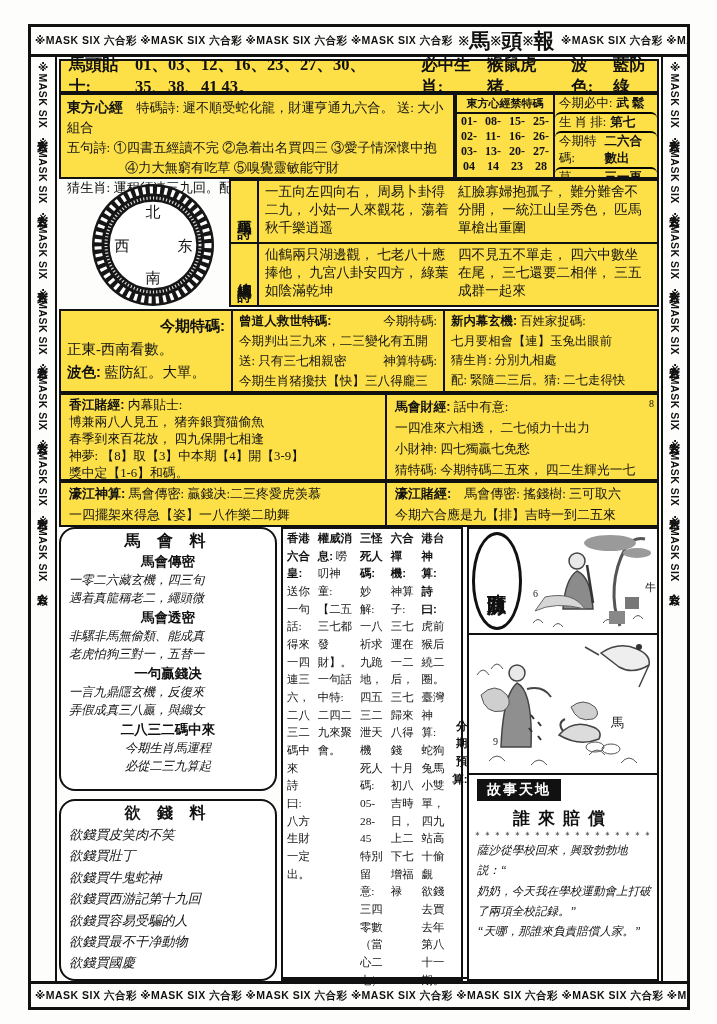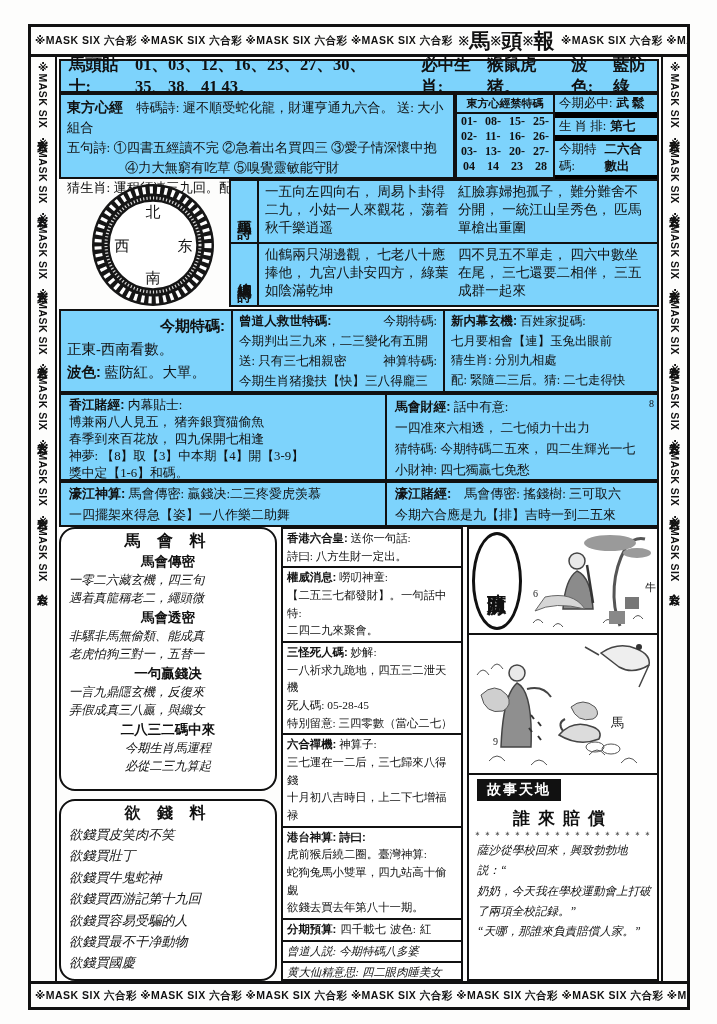--- a/index.html
+++ b/index.html
@@ -13,35 +13,35 @@
   .bottomStrip{position:absolute;left:0;bottom:0;right:0;height:26px;border-top:3px solid #111;
             display:flex;align-items:center;padding:0 4px;box-sizing:border-box;}
   .sideStrip{position:absolute;top:30px;bottom:26px;width:26px;box-sizing:border-box;
             writing-mode:vertical-rl;text-orientation:mixed;display:flex;align-items:center;
             justify-content:flex-start;padding:4px 2px;}
   .leftStrip{left:0;border-right:2px solid #111;}
   .rightStrip{right:0;border-left:2px solid #111;}
   .masthead{font-size:21px;font-weight:bold;font-family:"Liberation Serif",serif;white-space:nowrap;}
   .masthead .fl{font-size:12px;vertical-align:3px;}
   .content{position:absolute;left:26px;top:30px;width:604px;height:924px;}
-  .box{position:absolute;border:2px solid #111;box-sizing:border-box;background:#7dd3fc;}
+  .box{position:absolute;border:2px solid #111;box-sizing:border-box;background:#fde047;}
   .tips{left:2px;top:2px;width:600px;height:34px;display:flex;align-items:center;gap:14px;
         padding:0 8px;font-size:16.5px;font-weight:bold;}
   .eastBox{left:2px;top:36px;width:396px;height:86px;padding:2px 6px;font-size:13.2px;line-height:1.52;}
   .eastBox b{font-size:14px;}
   .ind{padding-left:58px;}
   .forbidBox{left:398px;top:36px;width:204px;height:86px;display:flex;}
   .numCol{width:96px;border-right:2px solid #111;display:flex;flex-direction:column;}
   .numHead{border-bottom:2px solid #111;font-size:11px;font-weight:bold;text-align:center;padding:1px 0;
            font-family:"Liberation Sans",sans-serif;}
   .numLines{flex:1;display:flex;flex-direction:row;justify-content:space-around;text-align:center;
            font-size:12px;font-weight:bold;}
   .valCol{flex:1;display:flex;flex-direction:column;}
   .valRow{flex:1;display:flex;align-items:center;padding:0 4px;font-size:12.5px;gap:4px;}
-  .valRow + .valRow{border-top:6px solid #000000;}
+  .valRow + .valRow{border-top:2px solid #000000;border-radius:6px;}
   .poemsBox{left:172px;top:122px;width:430px;height:128px;display:flex;flex-direction:column;}
   .poemHalf{flex:1;display:flex;}
   .poemHalf + .poemHalf{border-top:2px solid #111;}
   .poemLabel{width:26px;border-right:2px solid #111;writing-mode:vertical-rl;text-orientation:upright;
              display:flex;align-items:center;justify-content:center;font-size:14px;font-weight:bold;letter-spacing:2px;}
   .poemLines{flex:1;display:flex;justify-content:space-around;padding:2px 6px;font-size:13.6px;}
   .specialRow{left:2px;top:252px;width:600px;height:84px;display:flex;}
   .spA{width:170px;padding:2px 6px;box-sizing:border-box;}
   .spA .t{font-size:15px;font-weight:bold;margin-top:4px;}
   .spA .l{font-size:14.5px;margin-top:4px;}
@@ -55,21 +55,21 @@
   .pageNo{position:absolute;right:3px;top:1px;font-size:10px;}
   .macauRow{left:2px;top:424px;width:600px;height:46px;display:flex;}
   .mcL{flex:1;padding:1px 8px;box-sizing:border-box;font-size:13px;line-height:1.6;}
   .mcR{width:272px;border-left:2px solid #111;padding:1px 8px;box-sizing:border-box;font-size:13px;line-height:1.6;}
   .rbox{position:absolute;border:2px solid #111;border-radius:16px;background:#fff;box-sizing:border-box;padding:2px 8px;}
   .rboxTitle{text-align:center;font-size:16px;font-weight:bold;letter-spacing:6px;font-family:"Liberation Sans",sans-serif;}
   .secHead{text-align:center;font-size:13.5px;font-weight:bold;font-family:"Liberation Sans",sans-serif;margin-top:1px;}
   .hand{font-size:12.3px;line-height:1.5;font-style:italic;}
   .moneyLine{font-size:13.2px;line-height:1.62;font-style:italic;}
   .midCol{position:absolute;left:224px;top:470px;width:182px;height:454px;border:2px solid #111;box-sizing:border-box;
-          display:flex;flex-direction:column;background:#fff;}
+          display:flex;background:#fff;}
   .midSec{border-bottom:2px solid #111;padding:1px 4px;font-size:11.4px;line-height:1.55;}
   .midSec:last-child{border-bottom:none;}
   .rightCol{position:absolute;left:410px;top:470px;width:192px;height:454px;border:2px solid #111;box-sizing:border-box;background:#fff;}
   .banner{position:absolute;left:3px;top:3px;width:50px;height:98px;border:3px solid #111;border-radius:50%;
           display:flex;align-items:center;justify-content:center;box-sizing:border-box;}
   .banner span{writing-mode:vertical-rl;text-orientation:upright;font-size:19px;font-weight:bold;line-height:1;letter-spacing:1px;}
   .hr1{position:absolute;left:0;right:0;top:104px;border-top:2px solid #111;}
   .hr2{position:absolute;left:0;right:0;top:244px;border-top:2px solid #111;}
   .storyHead{position:absolute;left:8px;top:250px;background:#111;color:#fff;font-size:14px;font-weight:bold;
              padding:2px 10px;letter-spacing:2px;font-family:"Liberation Sans",sans-serif;}
@@ -213,22 +213,22 @@
           <div><b class="rowTitle">香江賭經:</b> <span>内幕貼士:</span></div>
           <div>博兼兩八人見五， 猪奔銀寶猫偷魚</div>
           <div>春季到來百花放， 四九保開七相逢</div>
           <div>神夢: 【8】取【3】中本期【4】開【3-9】</div>
           <div>獎中定【1-6】和碼。</div>
         </div>
         <div class="hkR">
           <span class="pageNo">8</span>
           <div><b class="rowTitle">馬會財經:</b> <span>話中有意:</span></div>
           <div>一四准來六相透， 二七傾力十出力</div>
+          <div>小財神: 四七獨贏七免愁</div>
           <div>猜特碼: 今期特碼二五來， 四二生輝光一七</div>
-          <div>小財神: 四七獨贏七免愁</div>
         </div>
       </div>
 
       <div class="box macauRow">
         <div class="mcL">
           <div><b class="rowTitle">濠江神算:</b> <span>馬會傳密: 贏錢决:二三疼愛虎羡慕</span></div>
           <div>一四擺架來得急【姿】一八作樂二助舞</div>
         </div>
         <div class="mcR">
           <div><b class="rowTitle">濠江賭經:</b>　<span>馬會傳密: 搖錢樹: 三可取六</span></div>
@@ -259,20 +259,21 @@
         <div class="moneyLine">欲錢買牛鬼蛇神</div>
         <div class="moneyLine">欲錢買西游記第十九回</div>
         <div class="moneyLine">欲錢買容易受騙的人</div>
         <div class="moneyLine">欲錢買最不干净動物</div>
         <div class="moneyLine">欲錢買國慶</div>
       </div>
 
       <div class="midCol">
         <div class="midSec" style="flex:6.2;">
           <div><b class="rowTitle">香港六合皇:</b> <span>送你一句話:</span></div>
+          <div>得來一四連三六，二八三二碼中來</div>
           <div>詩曰: 八方生財一定出。</div>
         </div>
         <div class="midSec" style="flex:6.2;">
           <div><b class="rowTitle">權威消息:</b> <span>嘮叨神童:</span></div>
           <div>【二五三七都發財】。一句話中特:</div>
           <div>二四二九來聚會。</div>
         </div>
         <div class="midSec" style="flex:8;">
           <div><b class="rowTitle">三怪死人碼:</b> <span>妙解:</span></div>
           <div>一八祈求九跪地，四五三二泄天機</div>

